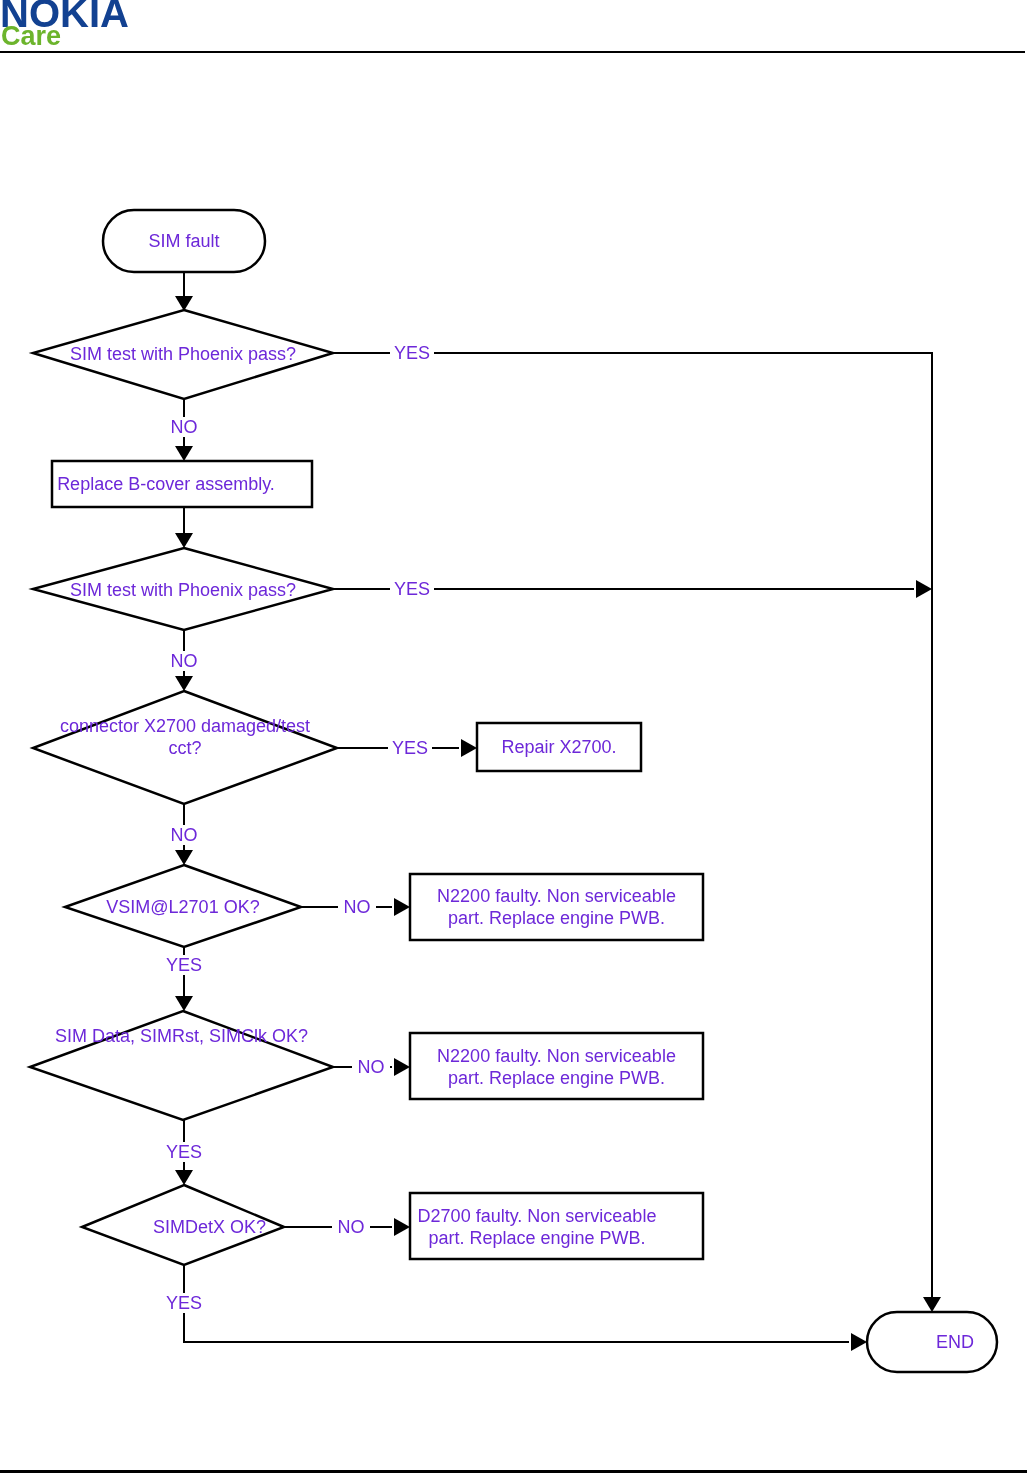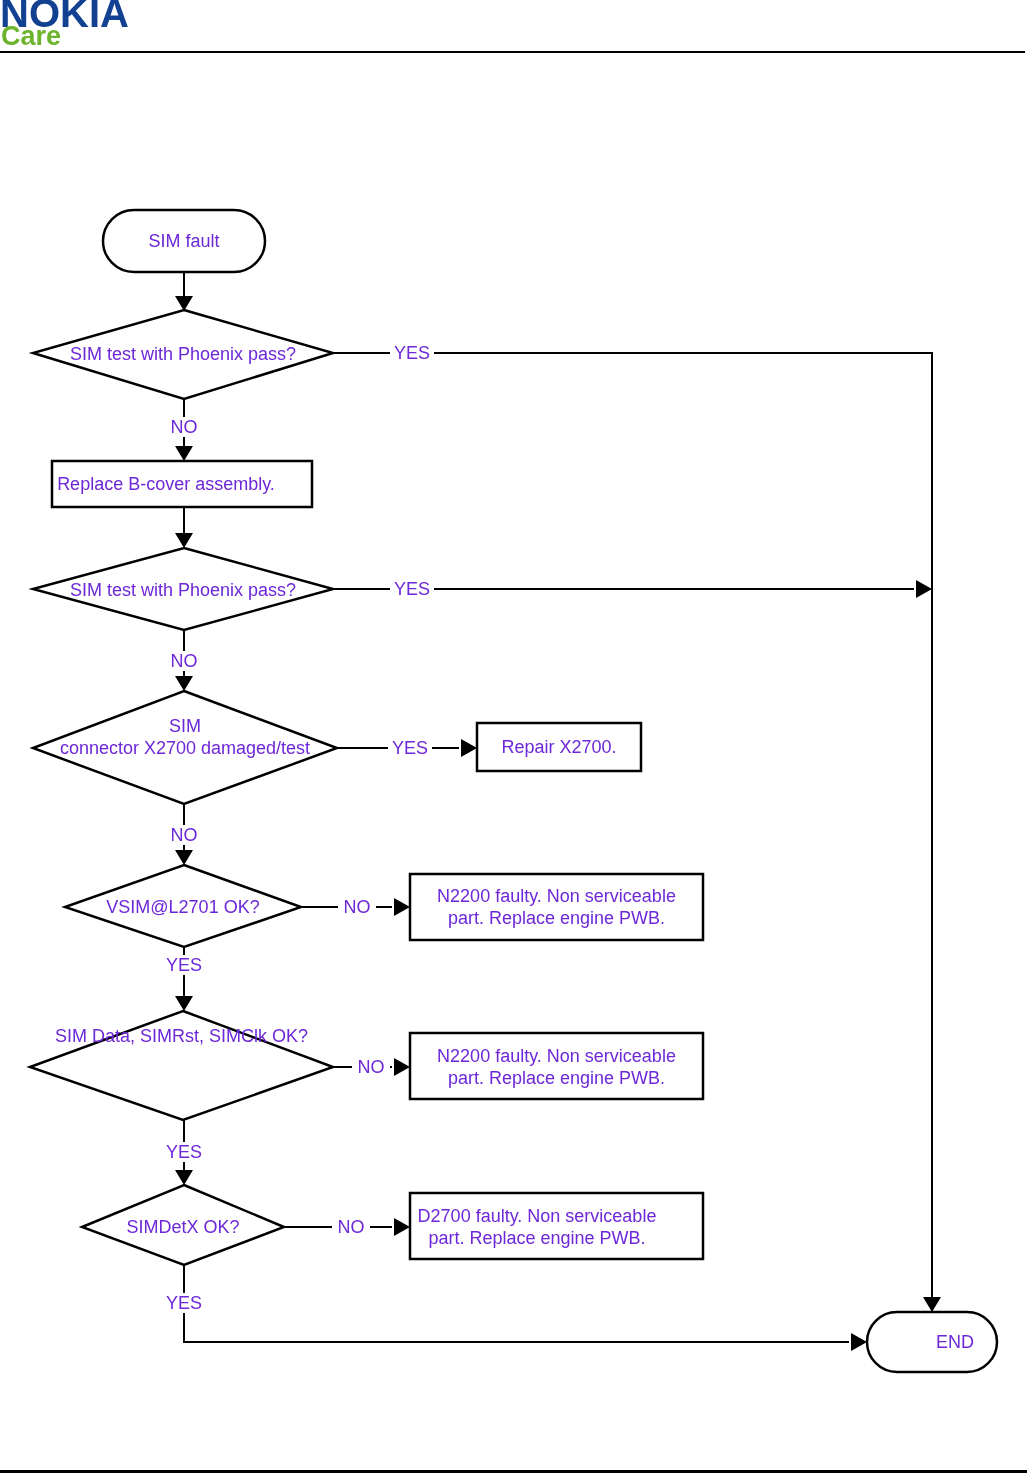--- a/index.html
+++ b/index.html
@@ -123,22 +123,22 @@
   <div class="lbl edge" style="left:390px; top:343px; width:44px;">YES</div>
   <div class="lbl edge" style="left:164px; top:417px; width:40px;">NO</div>
 
   <div class="lbl" style="left:52px; top:474px; width:228px;">Replace B-cover assembly.</div>
 
   <div class="lbl" style="left:33px; top:580px; width:300px;">SIM test with Phoenix pass?</div>
   <div class="lbl edge" style="left:390px; top:579px; width:44px;">YES</div>
   <div class="lbl edge" style="left:164px; top:651px; width:40px;">NO</div>
 
   <div class="lbl multi" style="left:40px; top:715px; width:290px;">
-    <div>SIM</div>
     <div>connector X2700 damaged/test</div>
+    <div>cct?</div>
   </div>
   <div class="lbl edge" style="left:388px; top:738px; width:44px;">YES</div>
   <div class="lbl edge" style="left:164px; top:825px; width:40px;">NO</div>
 
   <div class="lbl" style="left:477px; top:737px; width:164px;">Repair X2700.</div>
 
   <div class="lbl" style="left:65px; top:897px; width:236px;">VSIM@L2701 OK?</div>
   <div class="lbl edge" style="left:338px; top:897px; width:38px;">NO</div>
   <div class="lbl edge" style="left:161px; top:955px; width:46px;">YES</div>
 
@@ -149,21 +149,21 @@
 
   <div class="lbl" style="left:30px; top:1026px; width:303px;">SIM Data, SIMRst, SIMClk OK?</div>
   <div class="lbl edge" style="left:352px; top:1057px; width:38px;">NO</div>
   <div class="lbl edge" style="left:161px; top:1142px; width:46px;">YES</div>
 
   <div class="lbl multi" style="left:410px; top:1045px; width:293px;">
     <div>N2200 faulty. Non serviceable</div>
     <div>part. Replace engine PWB.</div>
   </div>
 
-  <div class="lbl" style="left:82px; top:1217px; width:202px;">SIMDetX OK?</div>
+  <div class="lbl" style="left:64px; top:1217px; width:202px;text-align:right;">SIMDetX OK?</div>
   <div class="lbl edge" style="left:332px; top:1217px; width:38px;">NO</div>
   <div class="lbl edge" style="left:161px; top:1293px; width:46px;">YES</div>
 
   <div class="lbl multi" style="left:410px; top:1205px; width:254px;">
     <div>D2700 faulty. Non serviceable</div>
     <div>part. Replace engine PWB.</div>
   </div>
 
   <div class="lbl" style="left:867px; top:1332px; width:156px;padding-left:20px;">END</div>
 

